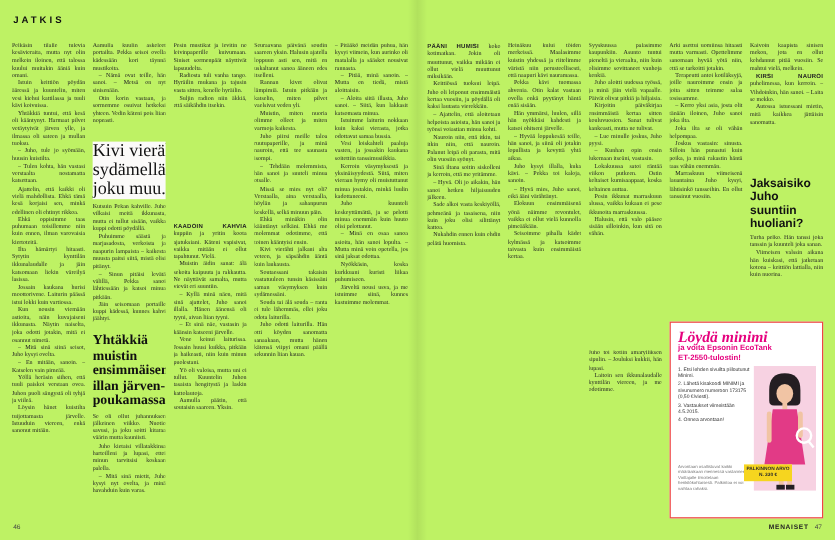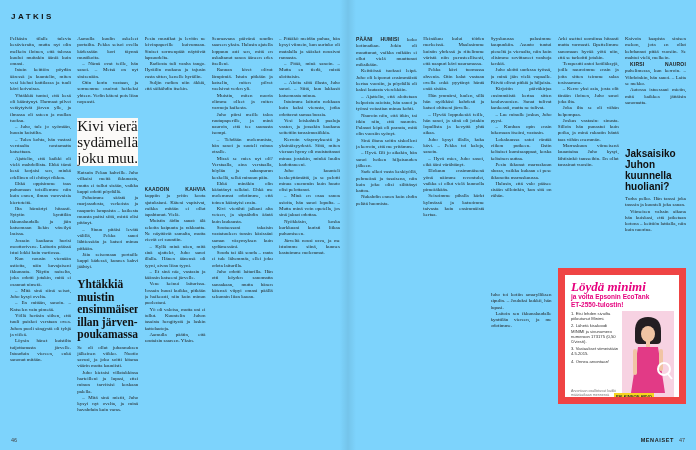--- a/index.html
+++ b/index.html
@@ -1,18 +1,18 @@
 <!DOCTYPE html>
 <html><head>
 <meta charset="utf-8">
 <style>
   html,body{margin:0;padding:0;background:#e9e7e3;}
   .spread{
     position:relative;width:696px;height:450px;margin:0 auto;
-    background:#7dd3fc;overflow:hidden;
+    background:#bef264;overflow:hidden;
     font-family:"Liberation Serif",serif;color:#222;
   }
   .kicker{
     position:absolute;top:12px;left:11px;
     font-family:"Liberation Sans",sans-serif;font-weight:bold;
     font-size:8px;letter-spacing:2.5px;color:#111;
   }
   .gutter{
     position:absolute;left:340px;top:0;width:16px;height:450px;
     background:linear-gradient(90deg,rgba(0,0,0,0),rgba(0,0,0,0.07) 50%,rgba(0,0,0,0));
@@ -43,22 +43,22 @@
   }
   .pq2{font-size:11.5px;line-height:12.5px;font-weight:bold;margin:4px 0;}
   .pq-right{font-size:11px;line-height:12px;font-style:italic;margin:4px 0;color:#111;}
   .heading-right{
     font-family:"Liberation Sans",sans-serif;font-weight:bold;
     font-size:10px;line-height:11px;margin:4px 0;color:#111;
   }
   .quote-spacer{flex-shrink:0;}
   
   .ad{
-    position:absolute;left:202px;top:232px;width:128px;height:136px;
-    box-sizing:border-box;border:7px solid #ef4444;background:#fff;
+    position:absolute;left:202px;top:232px;width:128px;height:164px;
+    box-sizing:border-box;border:1px solid #ef4444;background:#fff;
     padding:5px 5px 4px 6px;overflow:hidden;
   }
   .ad-title-script{
     font-family:"Liberation Serif",serif;font-style:italic;font-weight:bold;
     font-size:13px;line-height:13px;color:#e6007e;
   }
   .ad-title-bold{
     font-family:"Liberation Sans",sans-serif;font-weight:bold;
     font-size:6.5px;line-height:7.5px;color:#e6007e;
   }
@@ -228,21 +228,21 @@
         <p class="para">Joskus vastasin: sinusta. Silloin hän punastui kuin poika, ja minä rakastin häntä taas vähän enemmän.</p>
         <p class="para">Marraskuun viimeisenä lauantaina Juho kysyi, lähtisinkö tansseihin. En ollut tanssinut vuosiin.</p>
       </div>
 
     <div class="col short">
       <div class="block" style="height:108px">
           <p class="para">Kaivoin kaapista sinisen mekon, jota en ollut kehdannut pitää vuosiin. Se mahtui vielä, melkein.</p>
           <p class="para"><span class="lead">KIRSI NAUROI </span>puhelimessa, kun kerroin. – Vihdoinkin, hän sanoi. – Laita se mekko.</p>
           <p class="para">Autossa istuessani mietin, mitä kaikkea jättäisin sanomatta.</p>
         </div>
-      <div class="heading-right">Jaksaisiko Juhon kuunnella huoliani?</div>
+      <div class="heading-right">Jaksaisiko Juho suuntiin huoliani?</div>
       <div class="block grow">
           <p class="para">Turha pelko. Hän tanssi joka tanssin ja kuunteli joka sanan.</p>
           <p class="para">Viimeisen valssin aikana hän kuiskasi, että jatketaan kotona – keittiön lattialla, niin kuin nuorina.</p>
         </div>
     </div>
 
     <div class="ad">
       <div class="ad-title">
         <div class="ad-title-script">Löydä minimi</div>
         <div class="ad-title-bold">ja voita Epsonin EcoTank</div>

